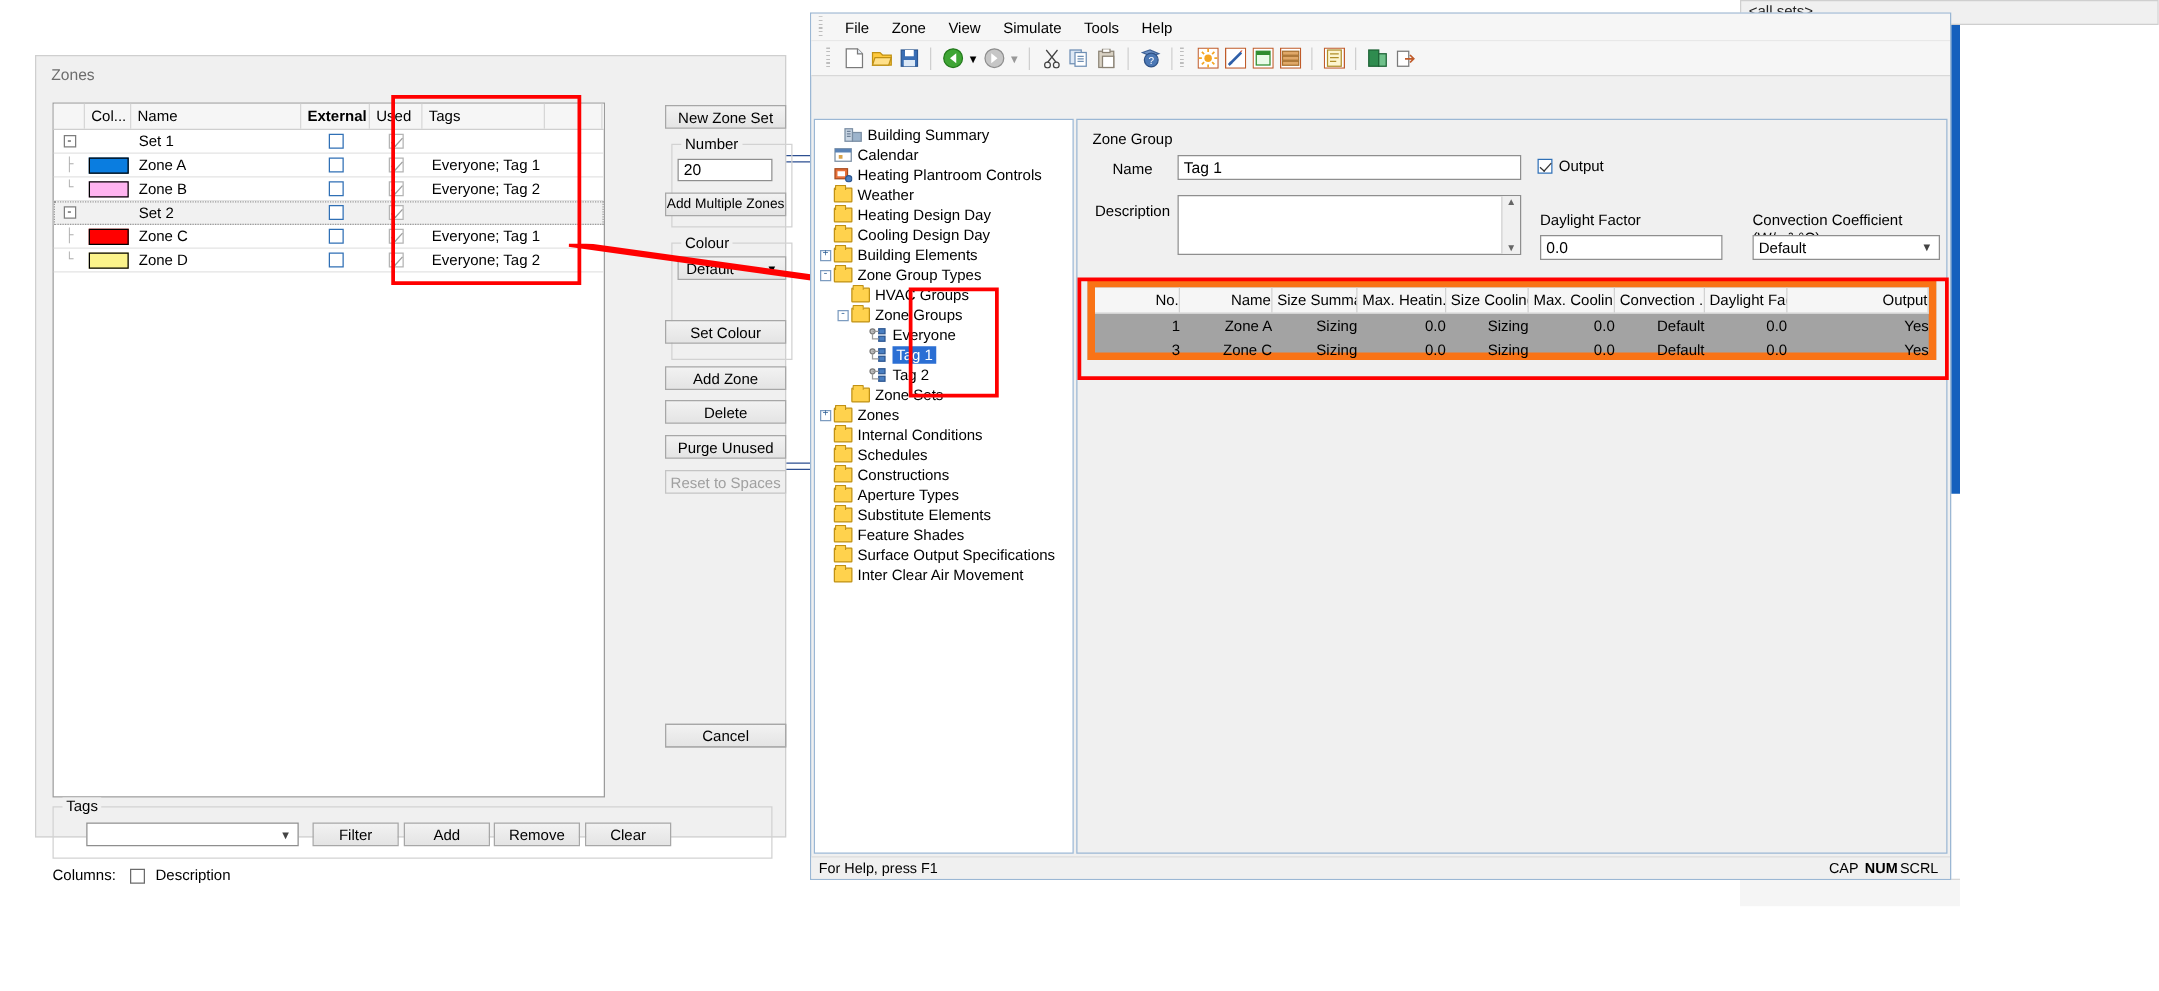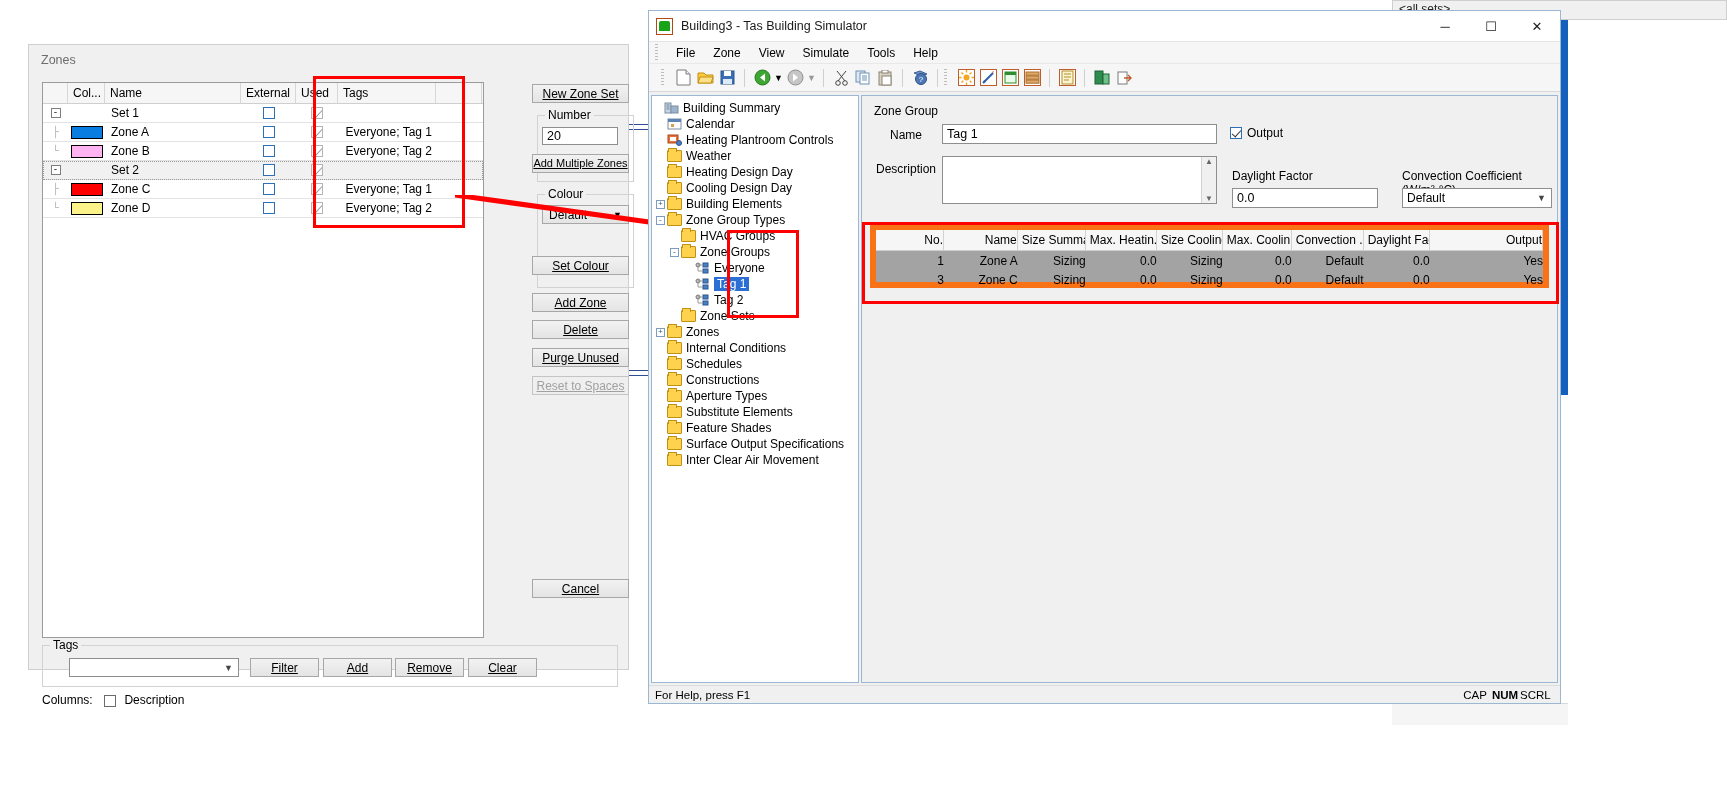--- a/index.html
+++ b/index.html
@@ -16,21 +16,20 @@
   .btn {
     background: linear-gradient(#f2f2f2,#e4e4e4);
     border: 1px solid #a7a7a7;
     font-family: "Liberation Sans", sans-serif;
     font-size: 12px;
     color: #000;
     text-align: center;
     line-height: 1;
     display: flex; align-items: center; justify-content: center;
     cursor: default;
-    text-decoration: underline;
   }
   .btn.disabled { color: #a0a0a0; border-color:#c4c4c4; background:#efefef; }
   .tf {
     background:#fff; border:1px solid #8e8e8e;
     font-size: 12.5px; color:#000;
     display:flex; align-items:center; padding-left:4px;
     font-family: "Liberation Sans", sans-serif;
   }
   .grp {
     position:absolute; border:1px solid #d2d2d2;
@@ -73,21 +72,21 @@
   }
   .grid-row{
     display:flex; height:19px; font-size:12px; align-items:center;
     border-bottom:1px solid #e3e3e3;
   }
   .grid-row.sel{ background:#f1f1f1; outline:1px dotted #9a9a9a; outline-offset:-1px; }
   .gc{ overflow:hidden; white-space:nowrap; height:100%; display:flex; align-items:center; }
   .c-tree{ width:25px; justify-content:center; }
   .c-col{ width:37px; justify-content:center; }
   .c-name{ width:136px; padding-left:6px; }
-  .c-ext{ width:55px; justify-content:center; }
+  .c-ext{ width:55px; justify-content:center;font-weight:bold; }
   .c-used{ width:42px; justify-content:center; }
   .c-tags{ width:98px; justify-content:flex-end; padding-right:4px; }
   .c-last{ width:46px; }
   .swatch{ width:32px; height:13px; border:1px solid #000; }
   .expander{
     width:10px;height:10px;border:1px solid #7d7d7d;background:#fff;
     display:flex;align-items:center;justify-content:center;font-size:9px;line-height:1;color:#000;
     font-family:"Liberation Mono", monospace;
   }
   .tline{ color:#b0b0b0; font-size:11px; font-family:"Liberation Mono", monospace; }
@@ -358,31 +357,20 @@
 
 <div class="redbox" style="left:313px;top:76px;width:152px;height:152px;"></div>
 
 <svg id="red-arrow" viewBox="0 0 420 90">
   <line x1="0" y1="0" x2="396" y2="55" stroke="#ff0000" stroke-width="5"></line>
   <polygon points="418,64 386,44 390,67" fill="#ff0000"></polygon>
 </svg>
 
 <div id="main-win">
 
-  <div id="mw-title">
-    <span style="width:17px;height:17px;border:1px solid #b04a12;background:#fff;display:flex;align-items:center;justify-content:center;">
-      <span style="display:block;width:11px;height:10px;background:#19a319;border-radius:2px 2px 0 0;"></span>
-    </span>
-    <span class="t-text">Building3 - Tas Building Simulator</span>
-    <div class="win-btns">
-      <div>─</div>
-      <div>☐</div>
-      <div>✕</div>
-    </div>
-  </div>
 
   <div id="mw-menu">
     <span class="tb-grip" style="margin-left:-8px;"></span>
     <span>File</span>
     <span>Zone</span>
     <span>View</span>
     <span>Simulate</span>
     <span>Tools</span>
     <span>Help</span>
   </div>
@@ -509,21 +497,21 @@
       <svg width="17" height="17" viewBox="0 0 17 17">
             <rect x="2" y="3" width="9" height="12" fill="#fff" stroke="#7a7a7a"></rect>
             <path d="M8 9h7M12 6l3 3-3 3" stroke="#c05b2a" fill="none" stroke-width="1.4"></path>
           </svg>
     </span>
   </div>
 
   <div id="mw-body">
     <div id="tree-pane">
       <div id="tree-list" style="padding-top:4px;">
-            <div class="tnode" style="padding-left: 1px;">
+            <div class="tnode" style="padding-left: 12px;">
               <span class="tdots"></span>
               <span style="width: 15px; height: 12px; margin-right: 4px; flex: 0 0 auto; display: inline-block;"><svg width="15" height="12" viewBox="0 0 15 12">
                   <rect x="1" y="1" width="6" height="10" fill="#c9d6e4" stroke="#7a8ea3"></rect>
                   <rect x="7" y="4" width="7" height="7" fill="#9db4cc" stroke="#7a8ea3"></rect>
                   <path d="M2.5 3h3M2.5 5h3M2.5 7h3" stroke="#6d8097"></path>
                 </svg></span>
               <span class="node-lbl">Building Summary</span>
             </div>
             <div class="tnode" style="padding-left: 4px;">
               <span class="tdots"></span>

